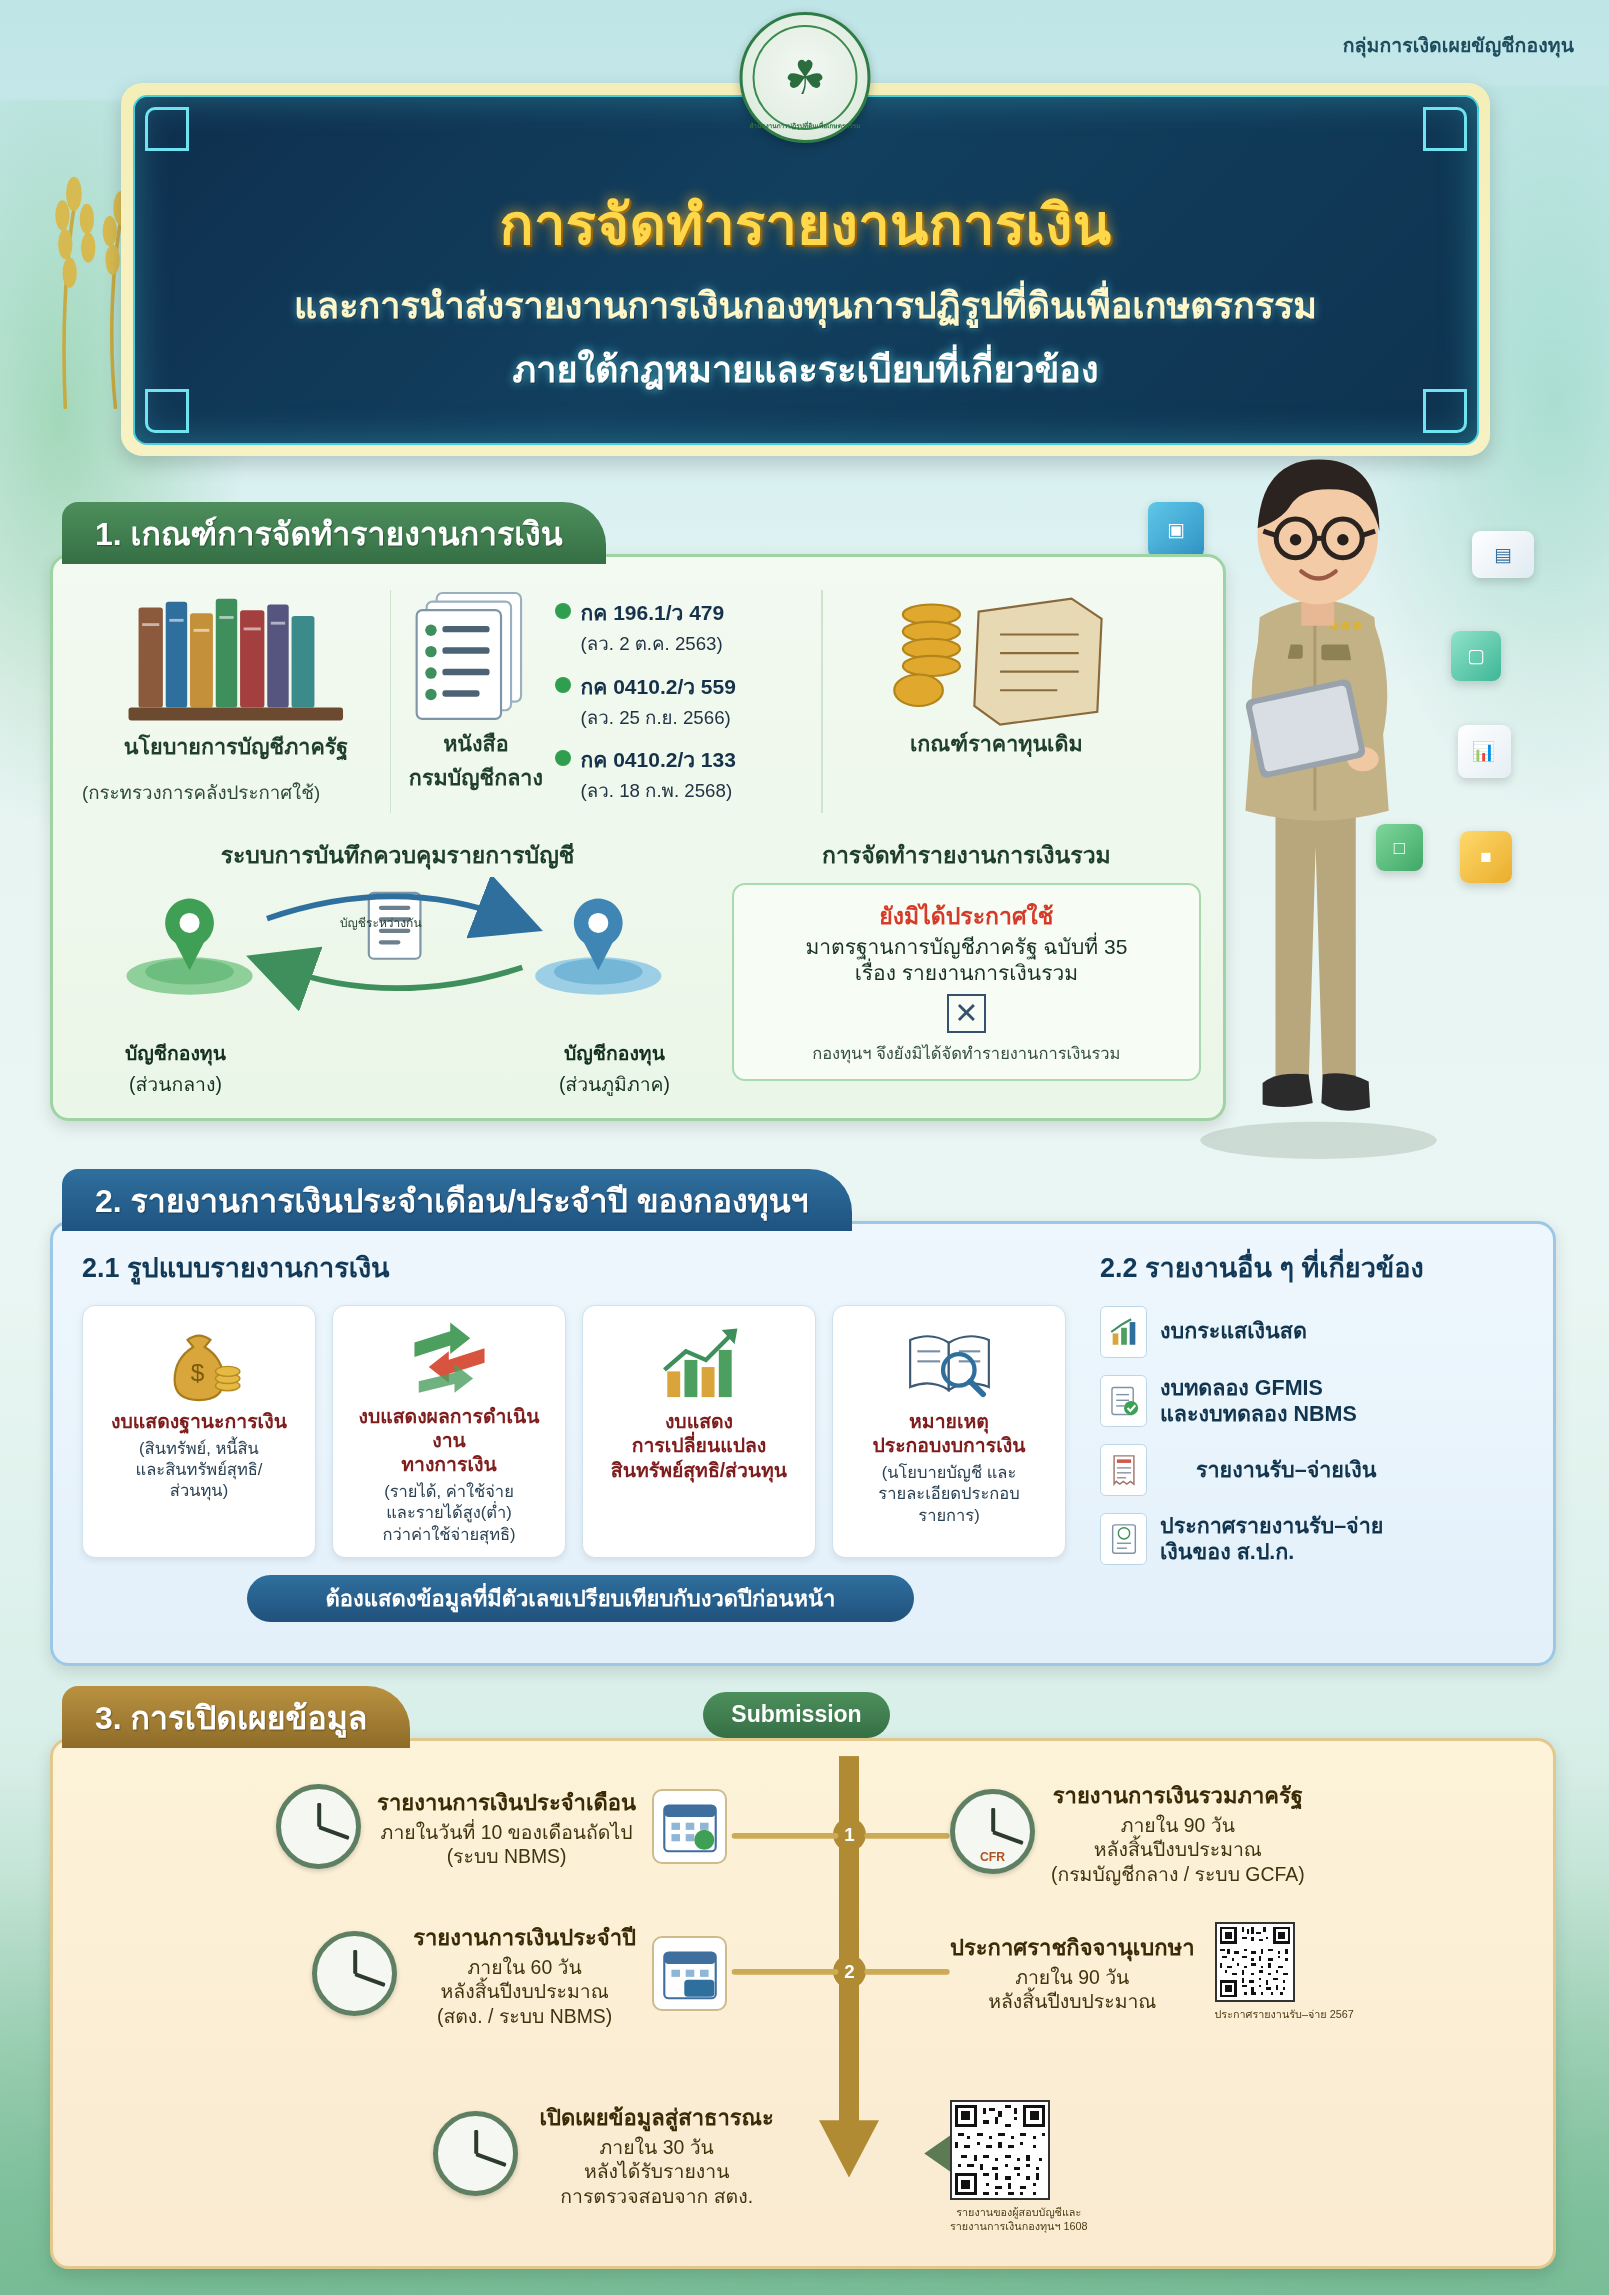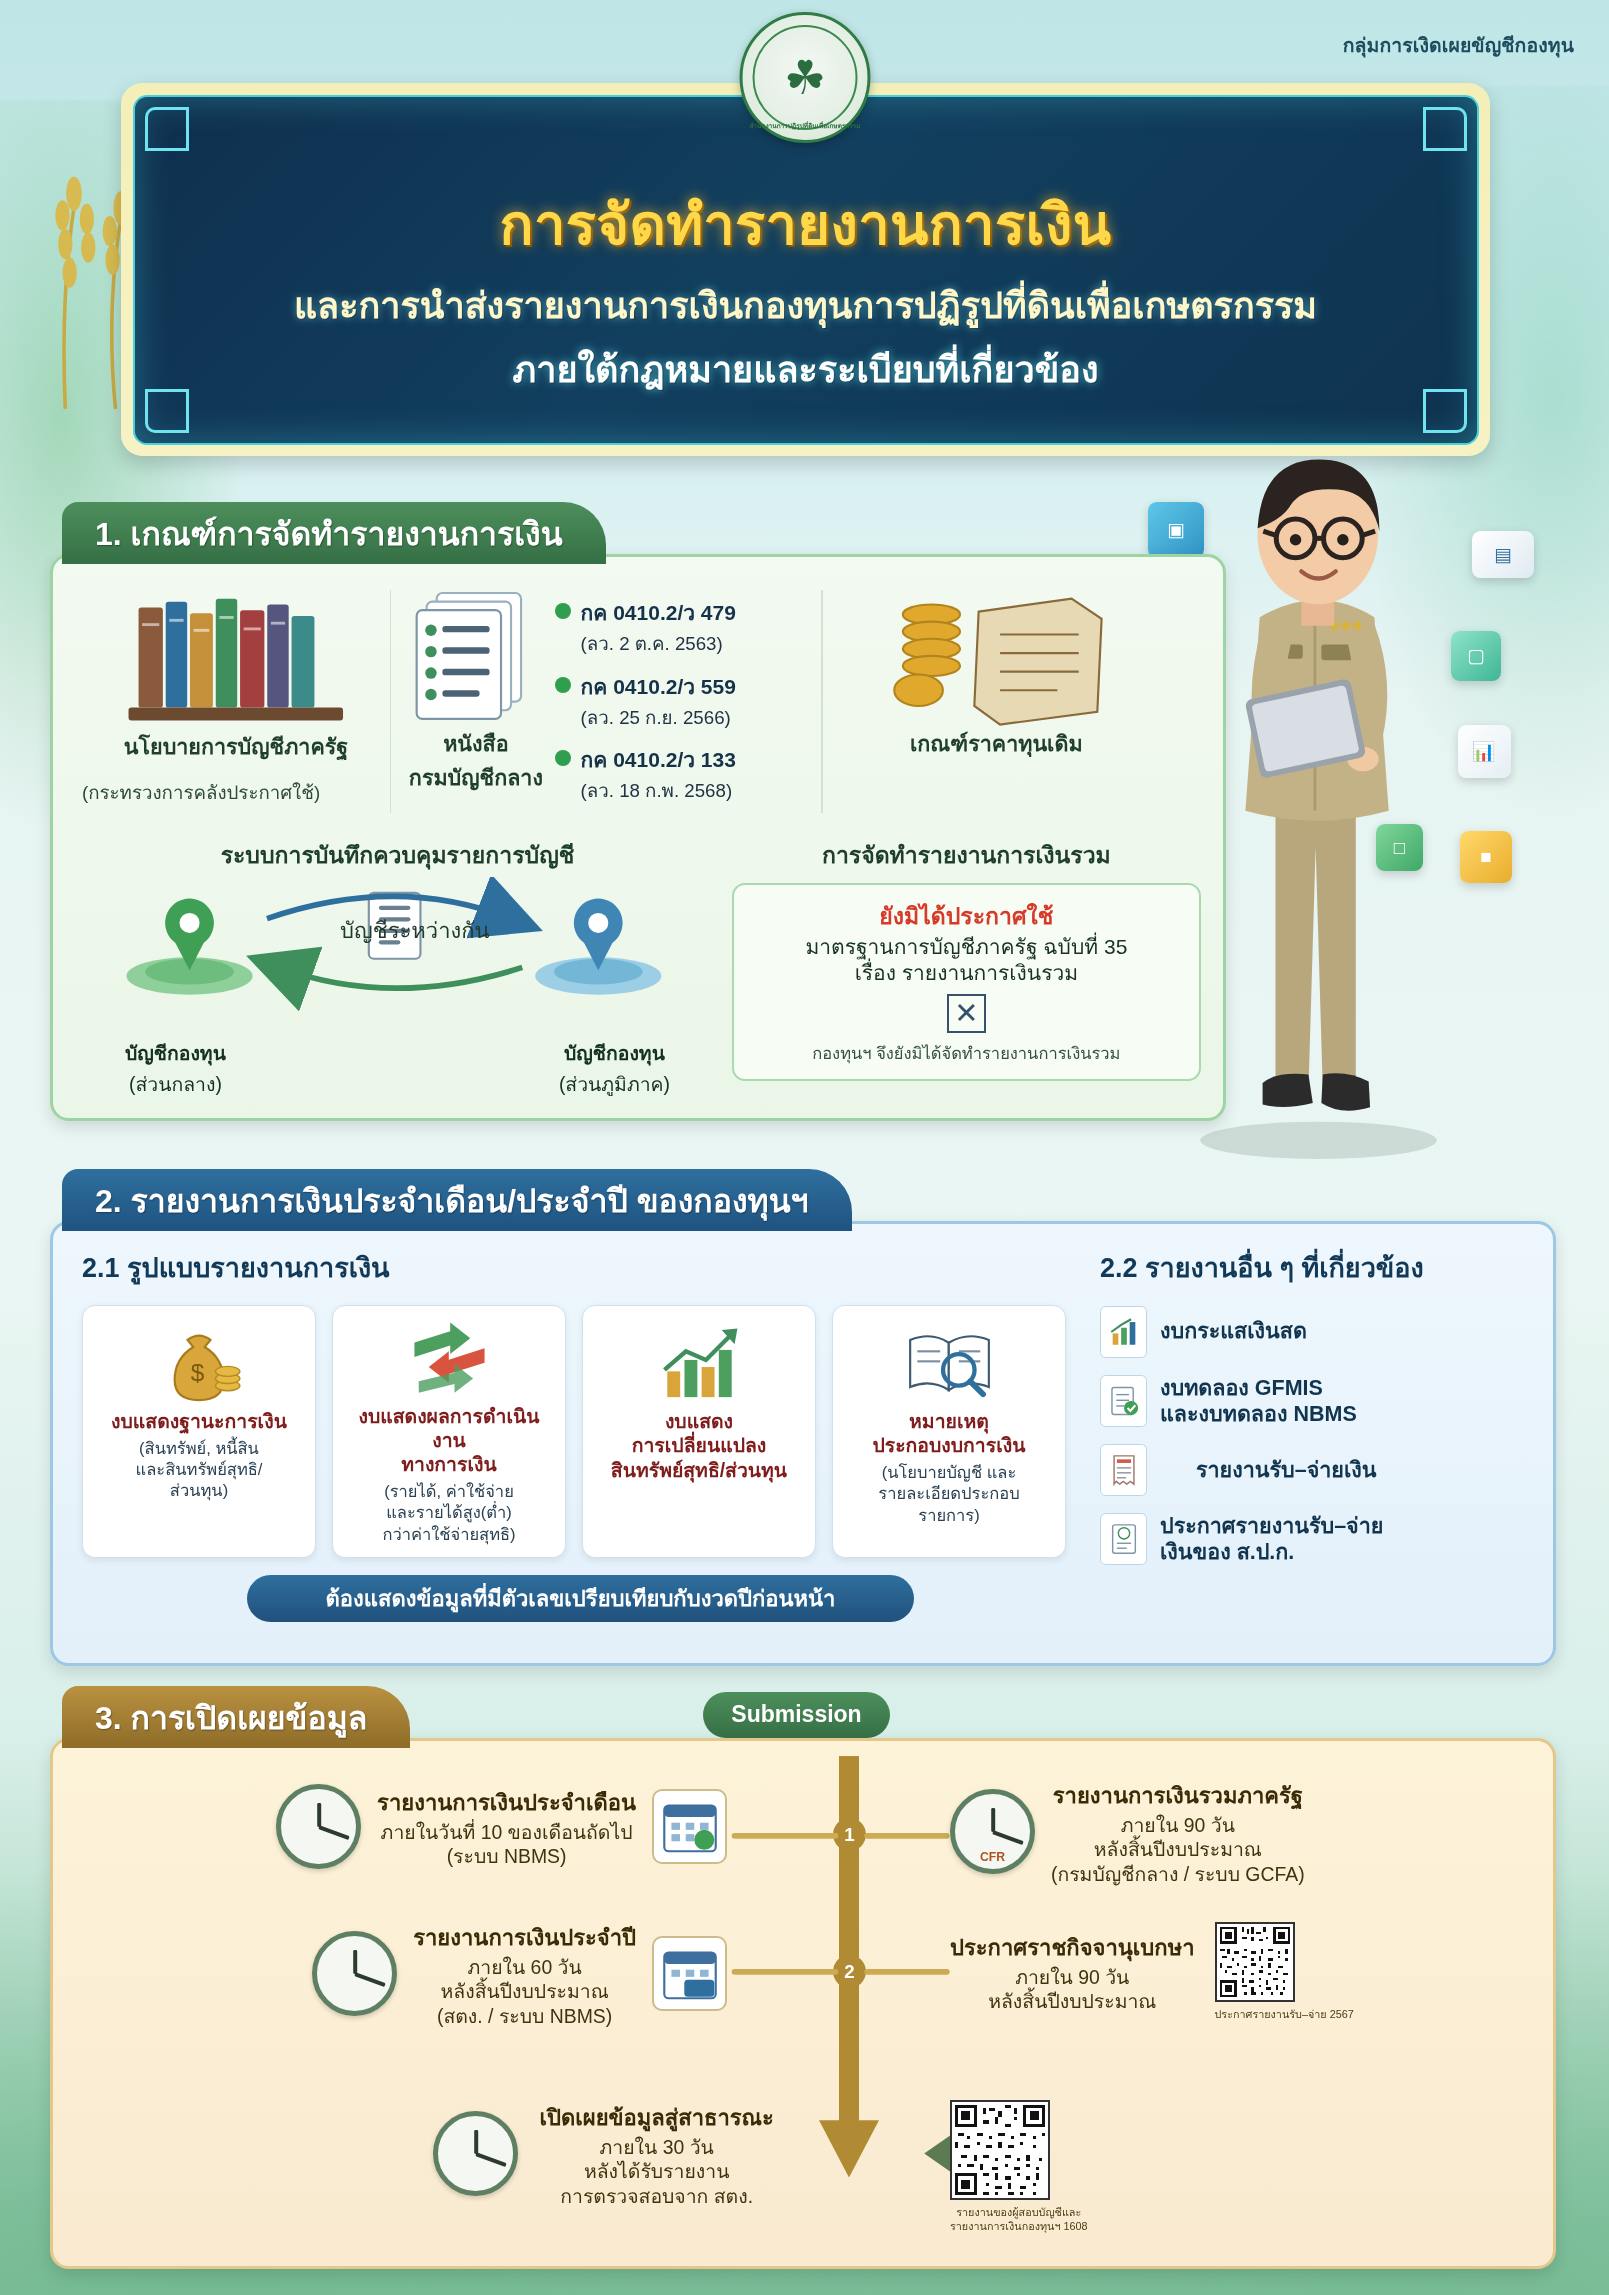--- a/index.html
+++ b/index.html
@@ -421,21 +421,21 @@
                 <rect x="48" y="150" width="52" height="9" rx="4"></rect>
               </g>
           </svg>
           <div class="cap">หนังสือ</div>
           <div class="cap">กรมบัญชีกลาง</div>
         </div>
         <div style="flex:1; padding-top:13px;">
           <div class="doc-line">
             <span class="dot"></span>
             <span>
-              <span class="doc-main">กค 0410.2/ว 479</span><br>
+              <span class="doc-main">กค 196.1/ว 479</span><br>
               <span class="doc-sub">(ลว. 2 ต.ค. 2563)</span>
             </span>
           </div>
           <div class="doc-line">
             <span class="dot"></span>
             <span>
               <span class="doc-main">กค 0410.2/ว 559</span><br>
               <span class="doc-sub">(ลว. 25 ก.ย. 2566)</span>
             </span>
           </div>
@@ -506,21 +506,21 @@
           <path d="M614 126 q-180 58 -340 0" stroke="#3f8f5c" stroke-width="8" fill="none" marker-end="url(#ah2)"></path>
           <defs>
             <marker id="ah1" markerWidth="12" markerHeight="12" refX="6" refY="6" orient="auto">
                 <path d="M0 0 L12 6 L0 12 z" fill="#2f6f9e"></path>
               </marker>
             <marker id="ah2" markerWidth="12" markerHeight="12" refX="6" refY="6" orient="auto">
                 <path d="M0 0 L12 6 L0 12 z" fill="#3f8f5c"></path>
               </marker>
           </defs>
         </svg>
-        <div style="position:absolute; left:258px; top:76px; font-size:22px; color:#1f3a2a;text-align:right;">บัญชีระหว่างกัน</div>
+        <div style="position:absolute; left:258px; top:76px; font-size:12px; color:#1f3a2a;text-align:right;">บัญชีระหว่างกัน</div>
         <div style="display:flex; justify-content:space-between; padding:0 43px; margin-top:-4.3px;">
           <div class="pin-label">
             <span style="font-weight:800;">บัญชีกองทุน</span>
             <span>(ส่วนกลาง)</span>
           </div>
           <div class="pin-label">
             <span style="font-weight:800;">บัญชีกองทุน</span>
             <span>(ส่วนภูมิภาค)</span>
           </div>
         </div>

